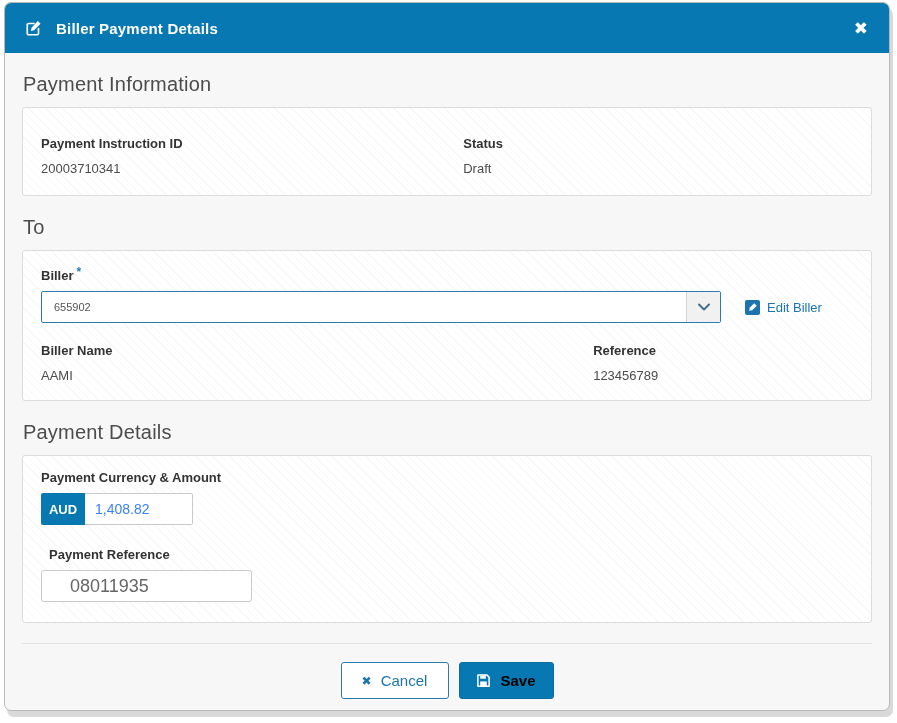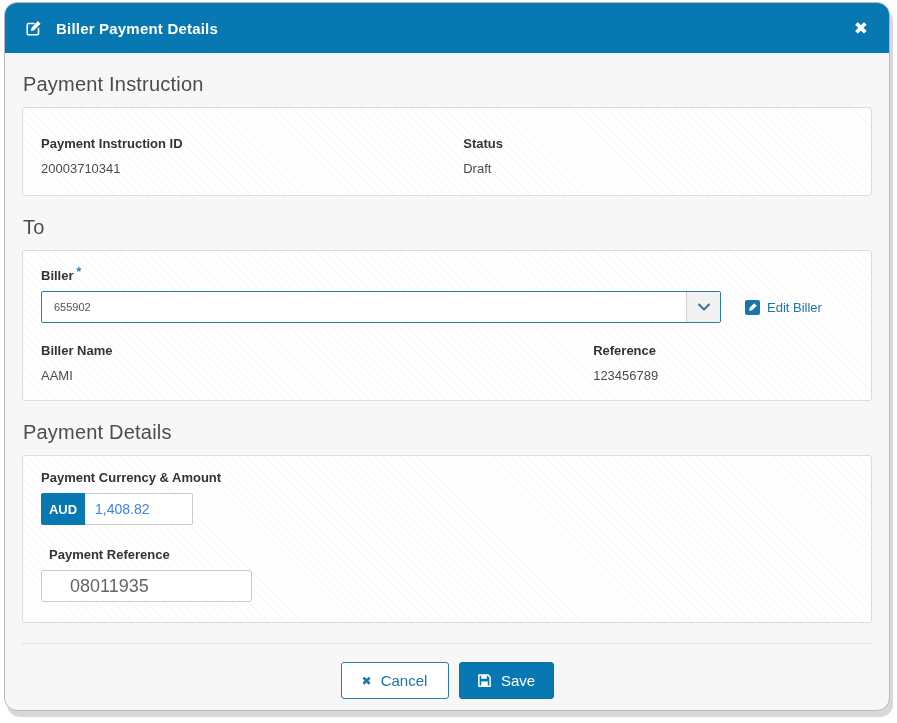--- a/index.html
+++ b/index.html
@@ -9,21 +9,21 @@
     --link-blue:#1b74ae;
     --border-blue:#2b7bb1;
     --panel-border:#dcdcdc;
     --label:#333333;
     --value:#4c4c4c;
   }
 
   .modal {
     position:absolute; left:4px; top:2px; width:886px; height:709px;
     background:#f7f7f7;
-    border:1px solid #b9b9b9; border-radius:13px;
+    border:1px solid #b9b9b9; border-radius:7px;
     box-shadow:3px 6px 0 #d9d9d9;
     overflow:hidden;
     display:flex; flex-direction:column;
   }
 
   
   .modal-header {
     height:50px; flex:0 0 50px;
     background:var(--blue);
     display:flex; align-items:center;
@@ -111,42 +111,42 @@
     padding:18px 0 16px;
     display:flex; justify-content:center; gap:10px;
   }
   .btn {
     height:37px; border-radius:3px; font-family:"Liberation Sans", sans-serif;
     font-size:15px; display:inline-flex; align-items:center; justify-content:center;
     gap:9px; cursor:pointer;
   }
   .btn-cancel { width:108px; background:#fff; border:1px solid var(--border-blue); color:var(--link-blue); }
   .btn-cancel .x-glyph { font-size:12px; font-weight:bold; font-family:"DejaVu Sans", sans-serif; }
-  .btn-save { width:95px; background:var(--blue); border:1px solid #0b6f9e; color:#ffffff; }
+  .btn-save { width:95px; background:var(--blue); border:1px solid #0b6f9e; color:#000000;font-weight:bold; }
 </style>
 </head>
 <body>
 
 <div class="modal">
 
   <div class="modal-header">
     <span class="header-icon">
       <svg viewBox="0 0 20 20" width="18" height="18">
         <path d="M15 10.5V16a1.5 1.5 0 0 1-1.5 1.5H4A1.5 1.5 0 0 1 2.5 16V6.5A1.5 1.5 0 0 1 4 5h6" fill="none" stroke="#fff" stroke-width="1.8" stroke-linecap="round"></path>
         <path d="M14.2 2.2l3.1 3.1-7.2 7.2-3.6.8.8-3.6z" fill="#fff"></path>
       </svg>
     </span>
     <span class="modal-title">Biller Payment Details</span>
     <span class="header-spacer"></span>
     <button class="close-btn">✖</button>
   </div>
 
   <div class="modal-body">
 
-    <h2 class="section-heading">Payment Instruction</h2>
+    <h2 class="section-heading">Payment Information</h2>
     <div class="panel panel-info">
       <div class="field">
         <div class="lbl">Payment Instruction ID</div>
         <div class="val">20003710341</div>
       </div>
       <div class="field">
         <div class="lbl">Status</div>
         <div class="val">Draft</div>
       </div>
     </div>

